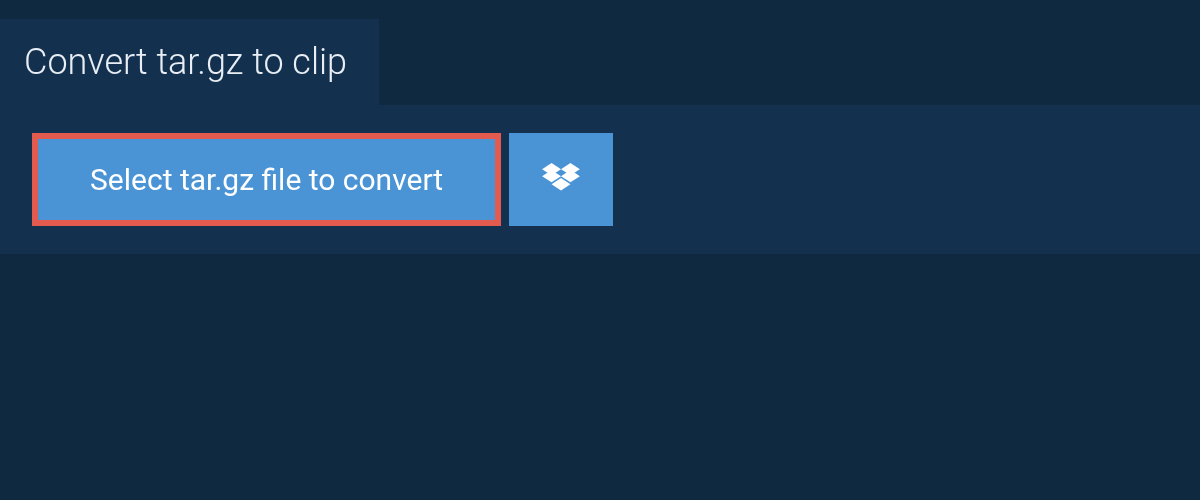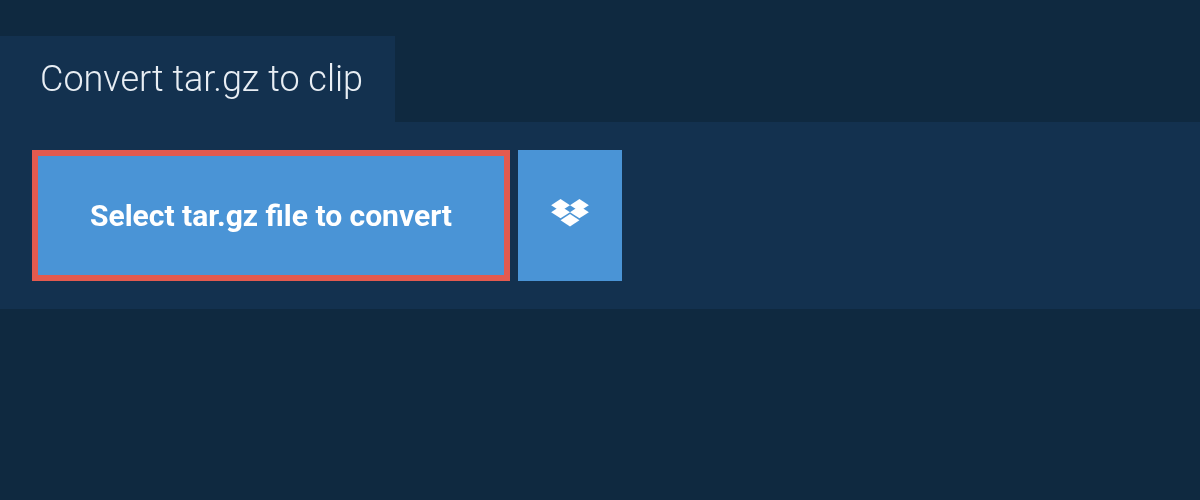--- a/index.html
+++ b/index.html
@@ -10,44 +10,44 @@
     body {
       width: 1200px;
       height: 500px;
       background-color: #0f2940;
       font-family: -apple-system, BlinkMacSystemFont, "Segoe UI", Roboto, sans-serif;
       overflow: hidden;
     }
     .tab-header {
       background-color: #13314f;
       display: inline-block;
-      padding: 22px 32px 22px 40px;
-      margin-top: 36px;
+      padding: 22px 32px 22px 24px;
+      margin-top: 19px;
     }
     .tab-title {
       color: #e8eef4;
       font-size: 36px;
       font-weight: 300;
     }
     .panel {
       background-color: #13314f;
       padding: 28px 32px;
       width: 100%;
     }
     .button-row {
       display: flex;
       gap: 8px;
     }
     .select-button {
       background-color: #4a94d6;
       border: 6px solid #e35a4f;
       color: #ffffff;
       font-size: 30px;
-      font-weight: 700;
-      padding: 42px 52px;
+      font-weight: 400;
+      padding: 23px 52px;
       cursor: pointer;
       display: inline-flex;
       align-items: center;
       justify-content: center;
     }
     .dropbox-button {
       background-color: #4a94d6;
       width: 104px;
       cursor: pointer;
       display: inline-flex;

